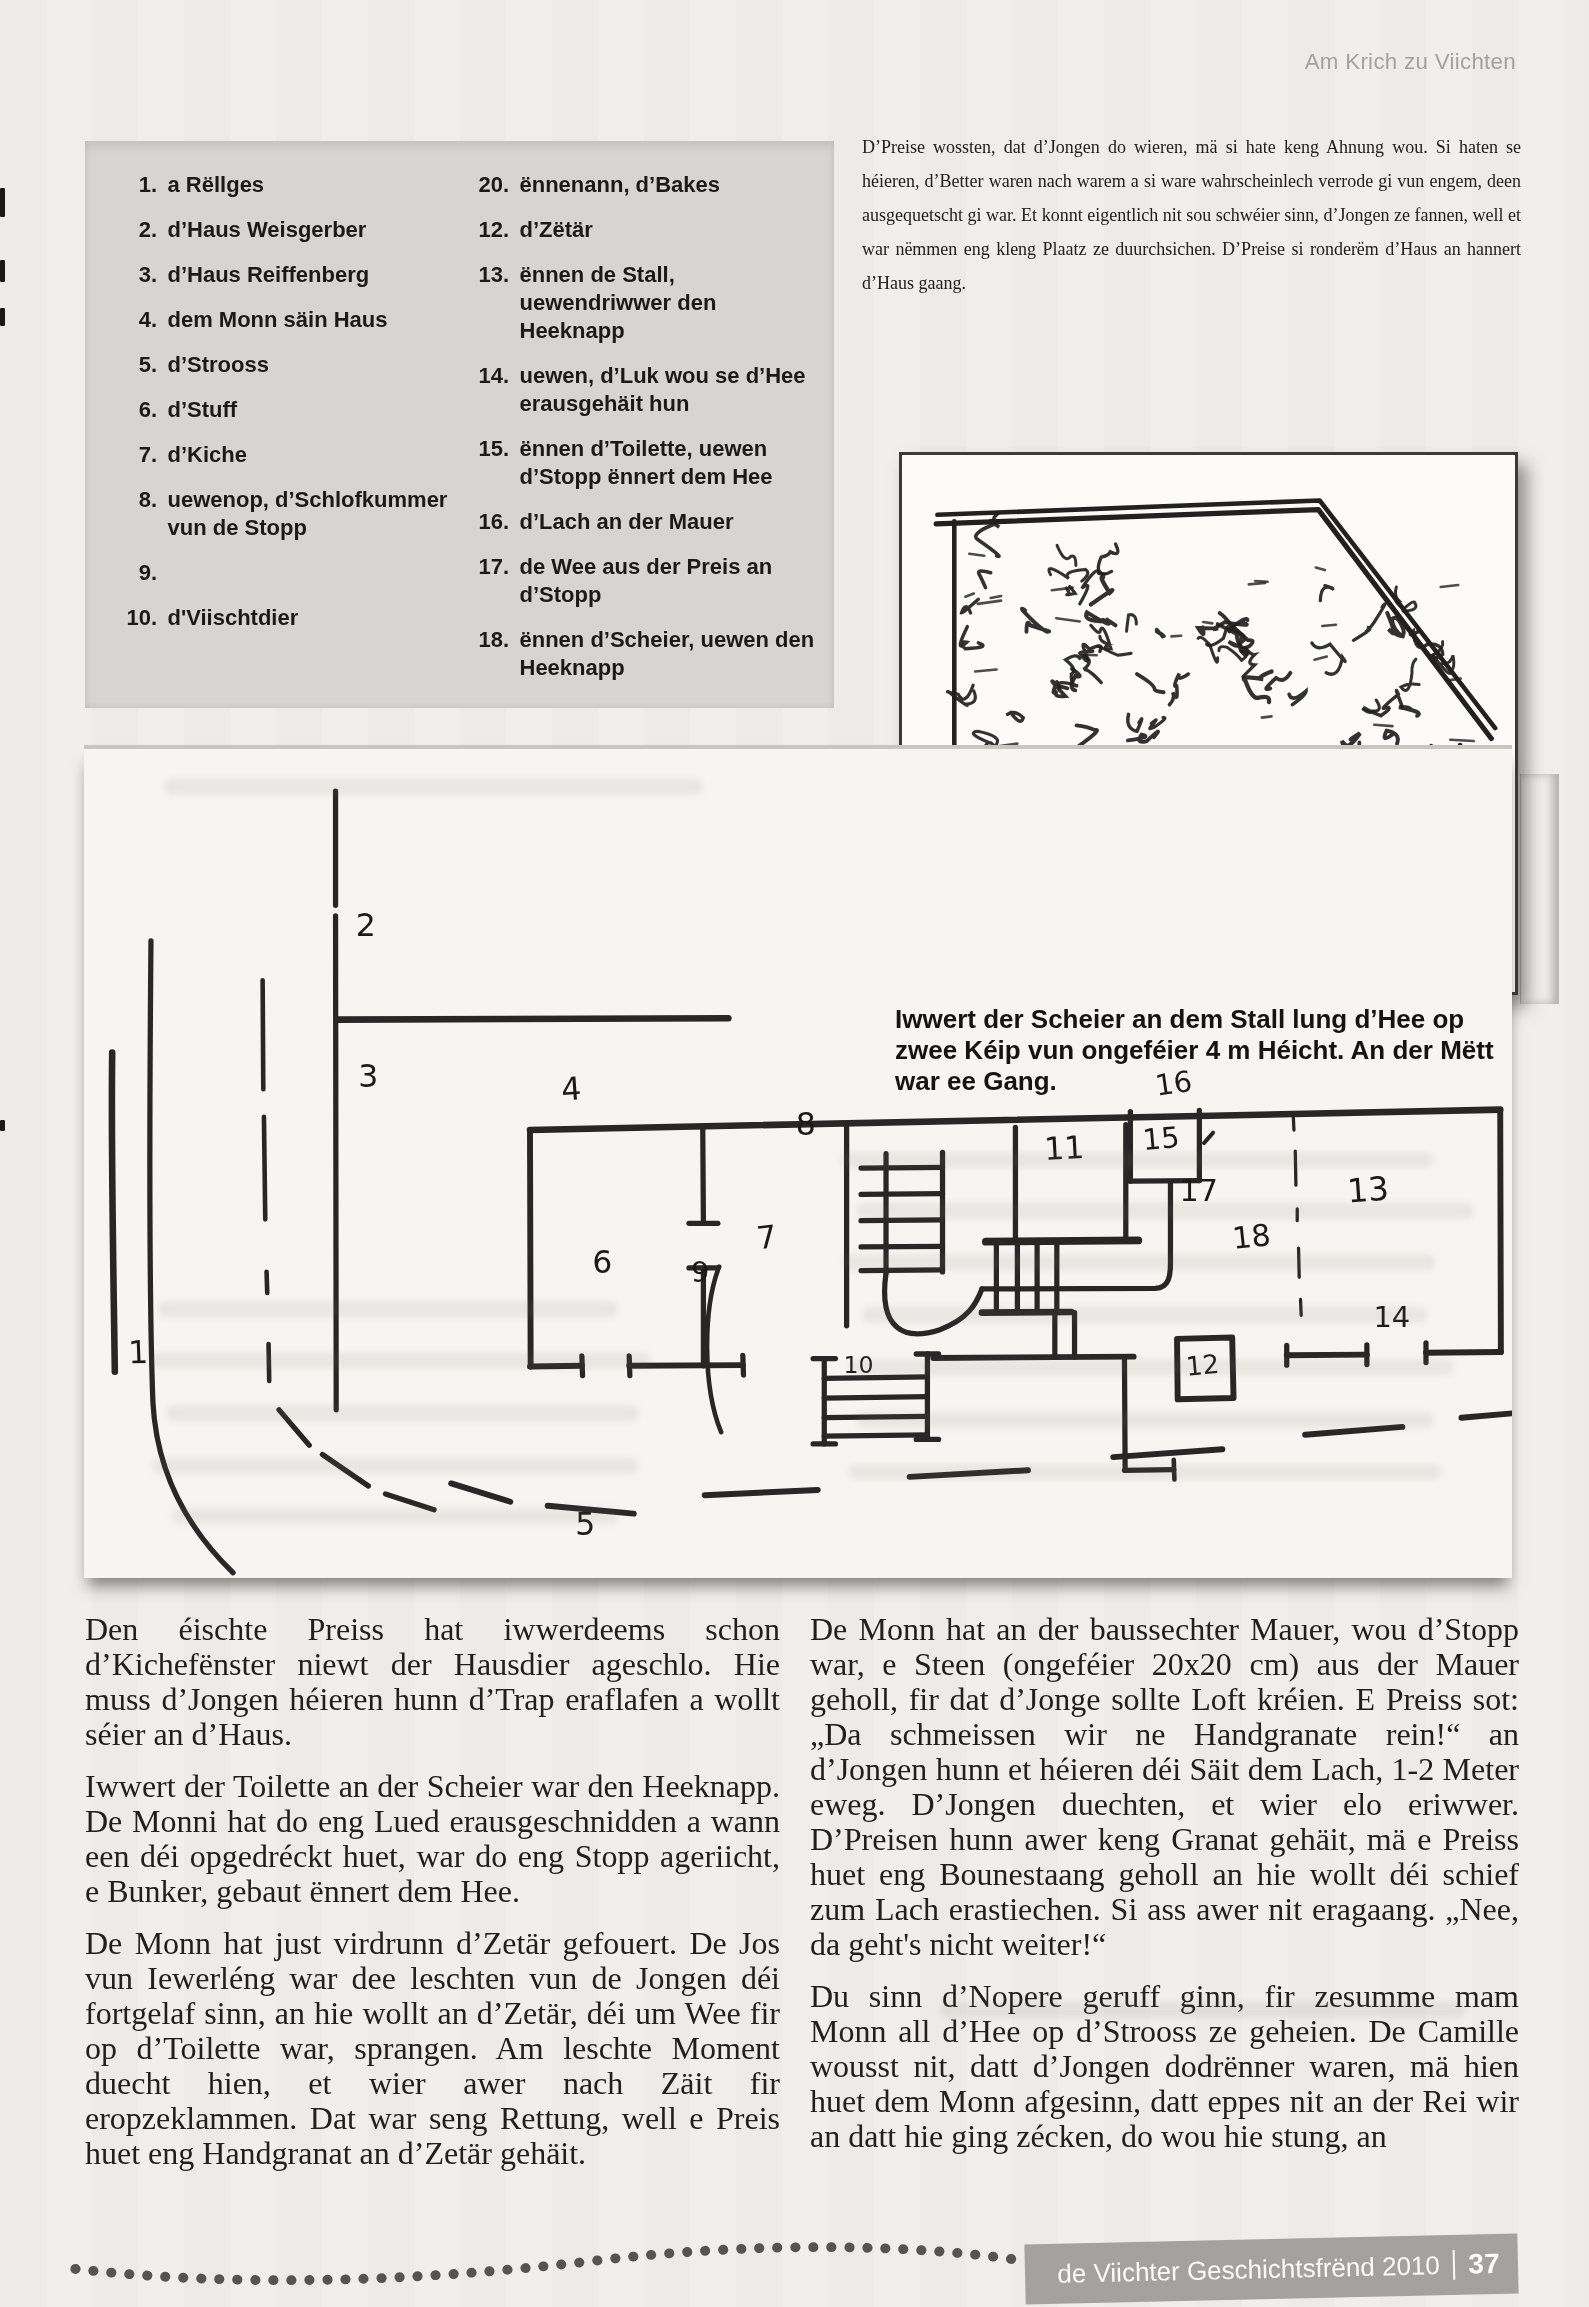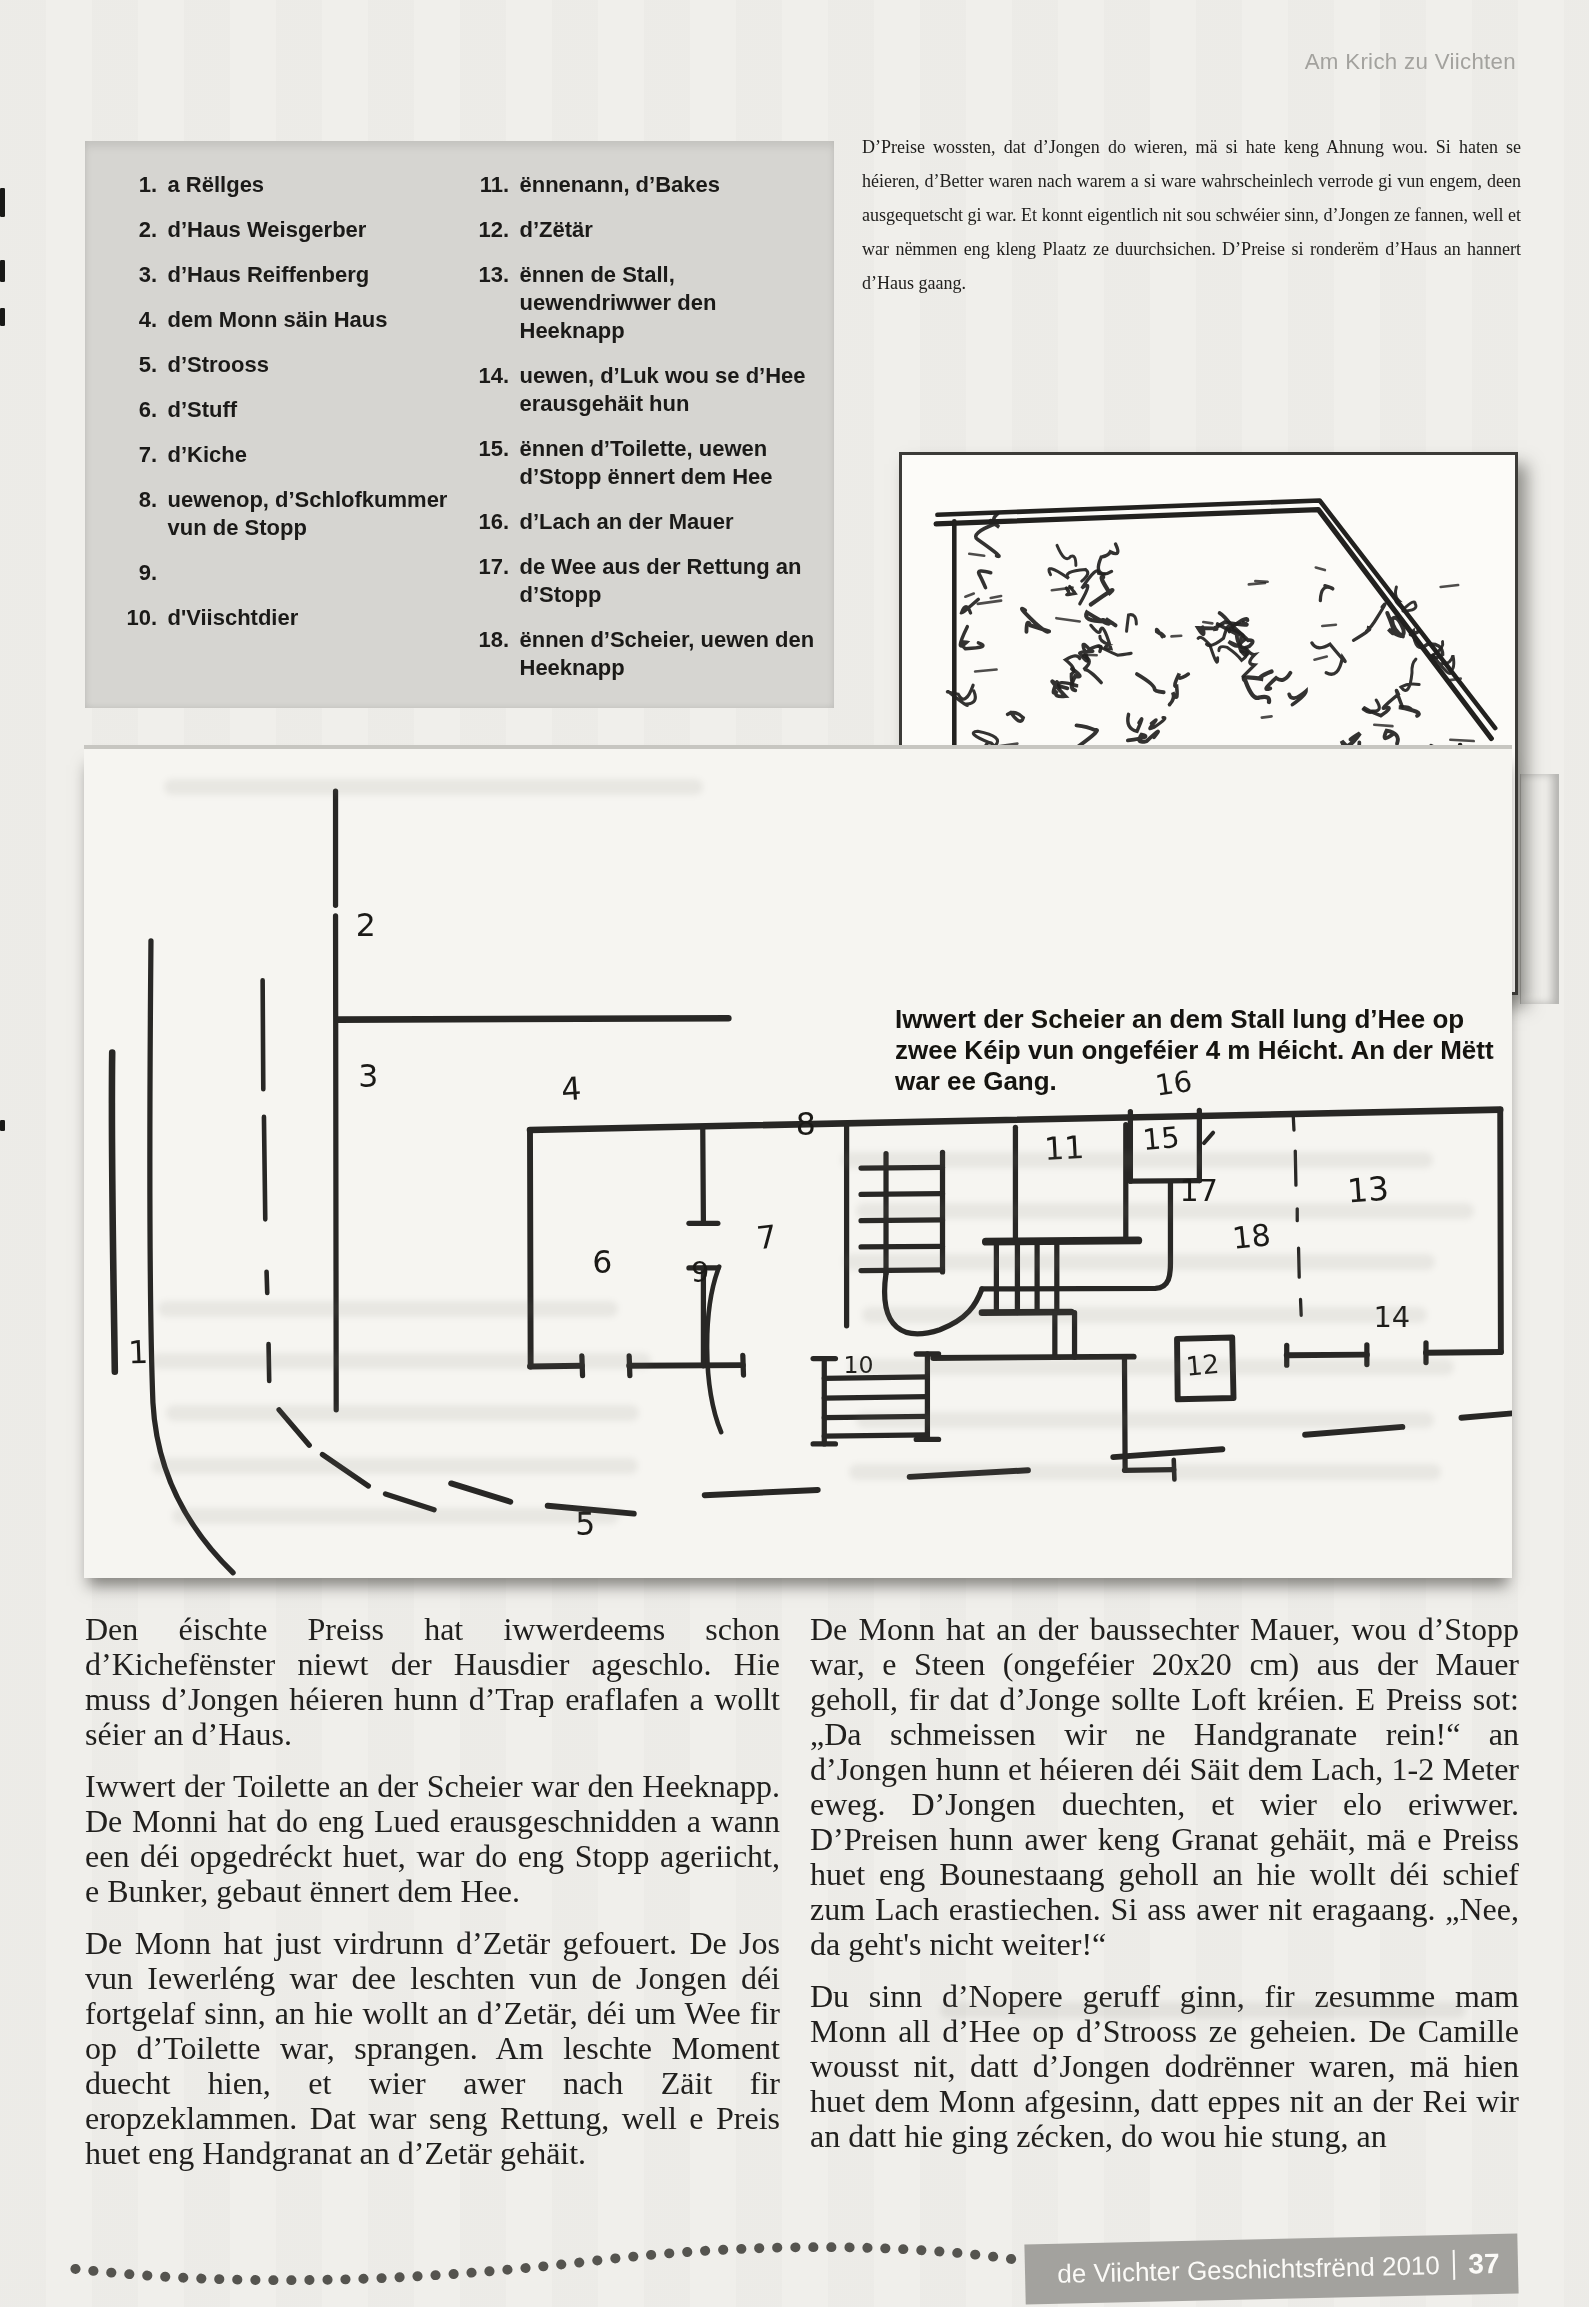--- a/index.html
+++ b/index.html
@@ -122,21 +122,21 @@
         <div class="lg-item">
           <span class="lg-num">9.</span>
         </div>
         <div class="lg-item">
           <span class="lg-num">10.</span>
           <span class="lg-text">d'Viischtdier</span>
         </div>
       </div>
     <div class="lg-col" id="legend-col2">
         <div class="lg-item">
-          <span class="lg-num">11.</span>
+          <span class="lg-num">20.</span>
           <span class="lg-text">ënnenann, d’Bakes</span>
         </div>
         <div class="lg-item">
           <span class="lg-num">12.</span>
           <span class="lg-text">d’Zëtär</span>
         </div>
         <div class="lg-item">
           <span class="lg-num">13.</span>
           <span class="lg-text">ënnen de Stall, uewendriwwer den Heeknapp</span>
         </div>
@@ -147,21 +147,21 @@
         <div class="lg-item">
           <span class="lg-num">15.</span>
           <span class="lg-text">ënnen d’Toilette, uewen d’Stopp ënnert dem Hee</span>
         </div>
         <div class="lg-item">
           <span class="lg-num">16.</span>
           <span class="lg-text">d’Lach an der Mauer</span>
         </div>
         <div class="lg-item">
           <span class="lg-num">17.</span>
-          <span class="lg-text">de Wee aus der Rettung an d’Stopp</span>
+          <span class="lg-text">de Wee aus der Preis an d’Stopp</span>
         </div>
         <div class="lg-item">
           <span class="lg-num">18.</span>
           <span class="lg-text">ënnen d’Scheier, uewen den Heeknapp</span>
         </div>
       </div>
   </div>
 
   <div class="intro">D’Preise wossten, dat d’Jongen do wieren, mä si hate keng Ahnung wou. Si haten se héieren, d’Better waren nach warem a si ware wahrscheinlech verrode gi vun engem, deen ausgequetscht gi war. Et konnt eigentlich nit sou schwéier sinn, d’Jongen ze fannen, well et war nëmmen eng kleng Plaatz ze duurchsichen. D’Preise si ronderëm d’Haus an hannert d’Haus gaang.</div>
 

